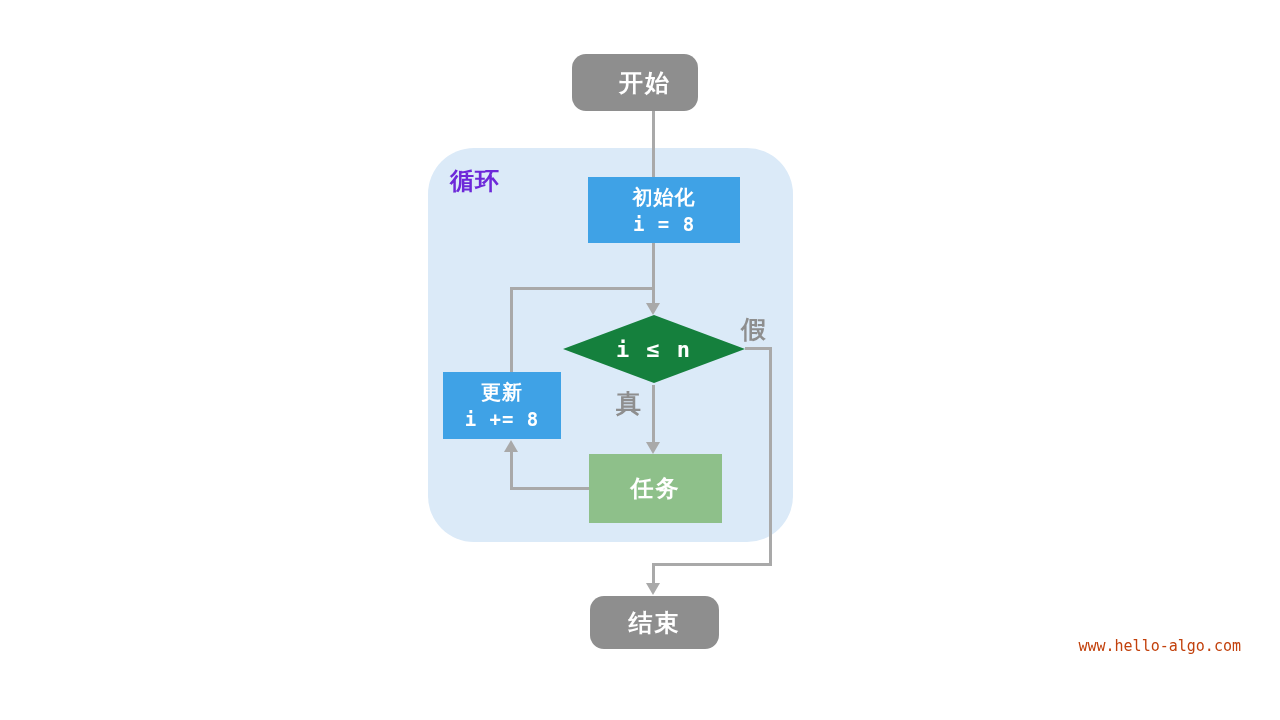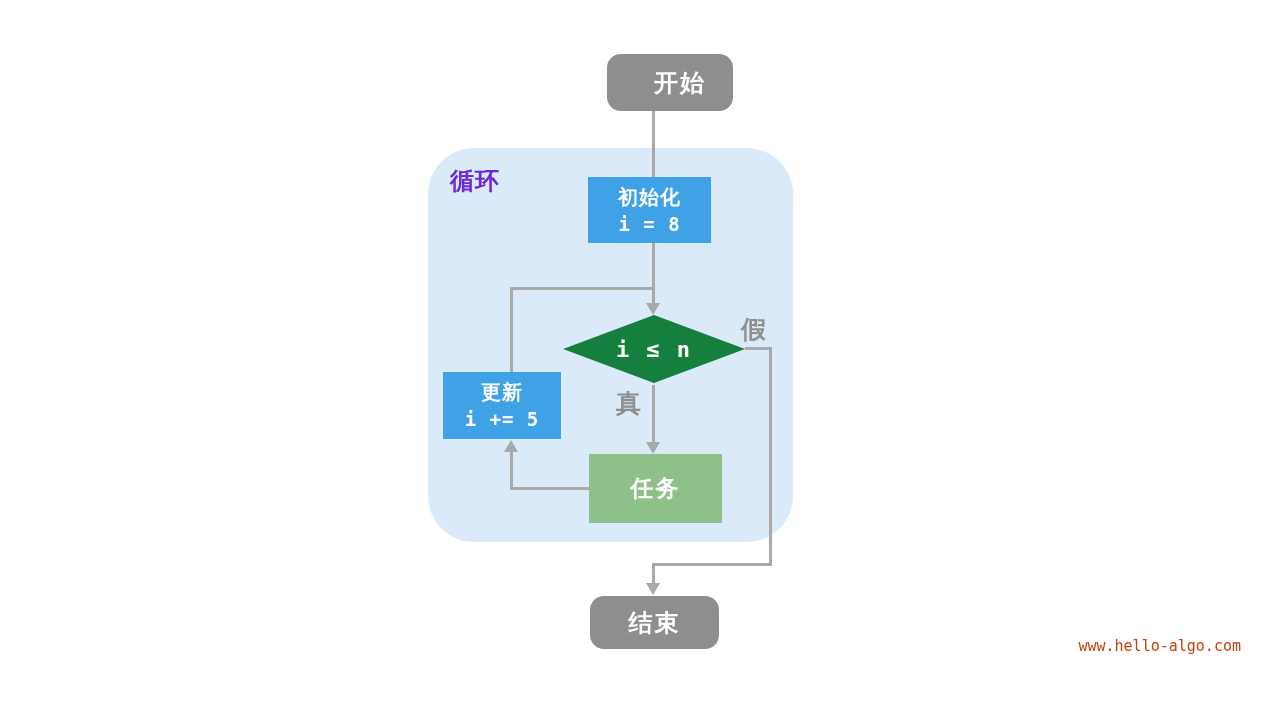--- a/index.html
+++ b/index.html
@@ -57,25 +57,25 @@
     color: #ffffff;
     font-weight: bold;
     text-align: center;
   }
   .terminal {
     background: #8e8e8e;
     border-radius: 14px;
     font-size: 24px;
     letter-spacing: 2px;
   }
-  .node-start { left: 607px; top: 54px;  width: 126px; height: 57px; padding-left: 20px; }
+  .node-start { left: 572px; top: 54px;  width: 126px; height: 57px; padding-left: 20px; }
   .node-end   { left: 590px; top: 596px; width: 129px; height: 53px; }
 
   .process { background: #3fa2e6; }
-  .node-init   { left: 588px; top: 177px; width: 123px; height: 66px; }
+  .node-init   { left: 588px; top: 177px; width: 152px; height: 66px; }
   .node-update { left: 443px; top: 372px; width: 118px; height: 67px; }
 
   .node-task {
     left: 589px; top: 454px; width: 133px; height: 69px;
     background: #8ec08a;
     font-size: 23px;
     letter-spacing: 2px;
   }
 
   .node .cjk-line { font-size: 20px; letter-spacing: 1px; line-height: 1.45; }
@@ -156,21 +156,21 @@
     <span class="cjk-line">初始化</span>
     <span class="code-line">i = 8</span>
   </div>
 
   <div class="diamond">
     <span class="code-line">i ≤ n</span>
   </div>
 
   <div class="node process node-update">
     <span class="cjk-line">更新</span>
-    <span class="code-line">i += 5</span>
+    <span class="code-line">i += 8</span>
   </div>
 
   <div class="node terminal node-end">
     <span>结束</span>
   </div>
 
   <div class="node node-task">
     <span>任务</span>
   </div>
 

